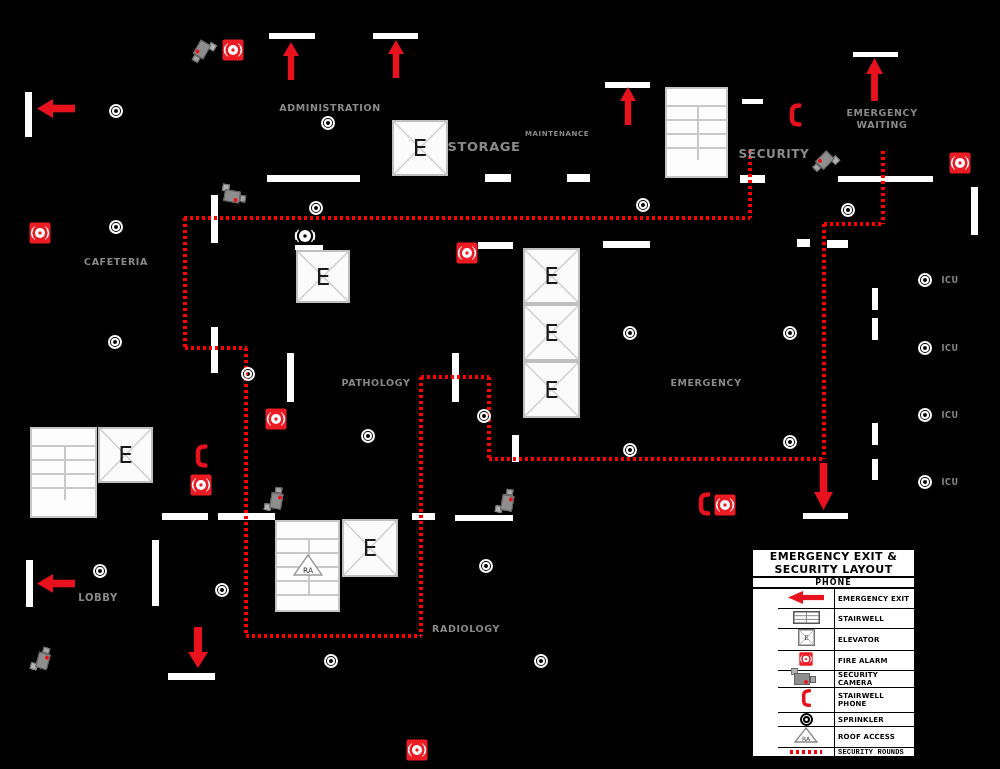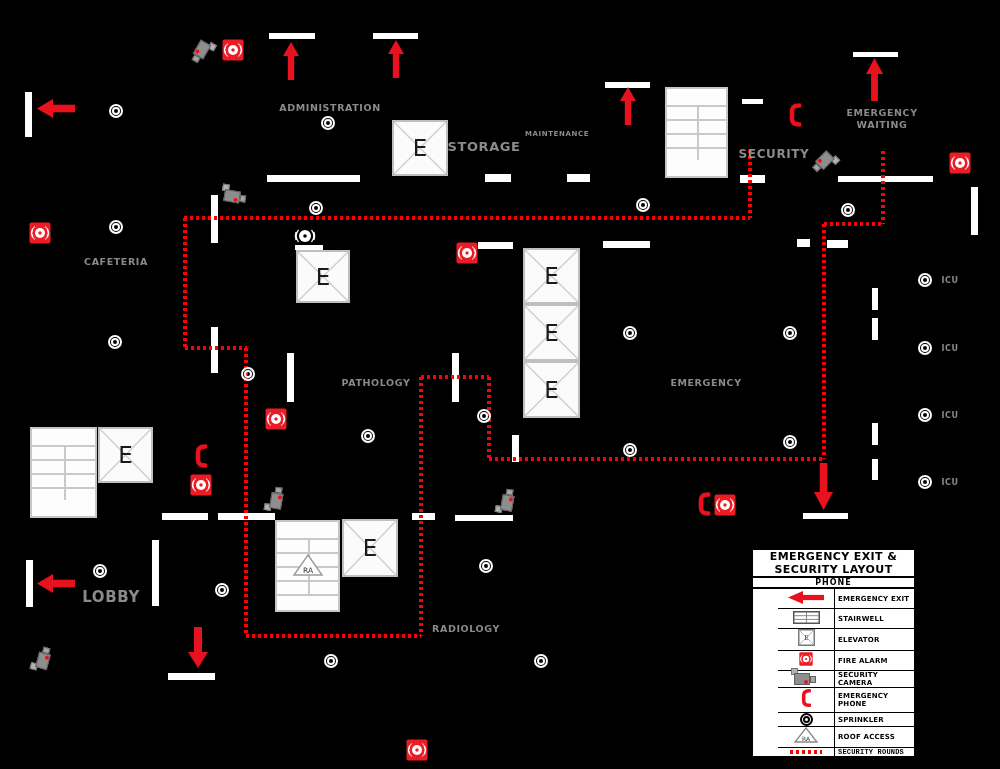--- a/index.html
+++ b/index.html
@@ -104,21 +104,21 @@
             </div>
           </div>
           <div class="legend-label-cell">SECURITY CAMERA</div>
         </div>
         <div class="legend-row">
           <div class="legend-icon-cell">
             <div><svg width="10" height="20" viewBox="0 0 13 26">
     <path d="M11 3.5 C5 3.5 3.5 6 3.5 9.5 L3.5 16.5 C3.5 20 5 22.5 11 22.5" fill="none" stroke="#e8121e" stroke-width="4.6" stroke-linecap="round"></path>
               </svg></div>
           </div>
-          <div class="legend-label-cell">EMERGENCY PHONE</div>
+          <div class="legend-label-cell">STAIRWELL PHONE</div>
         </div>
         <div class="legend-row">
           <div class="legend-icon-cell">
             <div class="sprinkler-dark">
               <span class="sp-in"></span>
             </div>
           </div>
           <div class="legend-label-cell">SPRINKLER</div>
         </div>
         <div class="legend-row">
@@ -192,21 +192,21 @@
     <div class="room-label" style="position: absolute; left: 774px; top: 154px; font-size: 12px;">SECURITY</div>
     <div class="room-label" style="position: absolute; left: 882px; top: 112px; font-size: 9.5px;">EMERGENCY</div>
     <div class="room-label" style="position: absolute; left: 882px; top: 124px; font-size: 9.5px;">WAITING</div>
     <div class="room-label" style="position: absolute; left: 116px; top: 261px; font-size: 9.5px;">CAFETERIA</div>
     <div class="room-label" style="position: absolute; left: 376px; top: 382px; font-size: 9.5px;">PATHOLOGY</div>
     <div class="room-label" style="position: absolute; left: 706px; top: 382px; font-size: 9.5px;">EMERGENCY</div>
     <div class="room-label" style="position: absolute; left: 950px; top: 280px; font-size: 8px;">ICU</div>
     <div class="room-label" style="position: absolute; left: 950px; top: 348px; font-size: 8px;">ICU</div>
     <div class="room-label" style="position: absolute; left: 950px; top: 415px; font-size: 8px;">ICU</div>
     <div class="room-label" style="position: absolute; left: 950px; top: 482px; font-size: 8px;">ICU</div>
-    <div class="room-label" style="position: absolute; left: 111px; top: 597px; font-size: 15px;">LOBBY</div>
+    <div class="room-label" style="position: absolute; left: 98px; top: 597px; font-size: 10px;">LOBBY</div>
     <div class="room-label" style="position: absolute; left: 466px; top: 628px; font-size: 9.5px;">RADIOLOGY</div>
     <div style="position: absolute; left: 37px; top: 99px; width: 38px; height: 19px;"><svg width="38" height="19" viewBox="0 0 38 19" fill="#e8121e">
         <polygon points="0,9.5 16,0 16,19"></polygon>
         <rect x="15" y="5.7" width="23" height="7.6"></rect>
       </svg></div>
     <div style="position: absolute; left: 283px; top: 42px; width: 16px; height: 38px;"><svg width="16" height="38" viewBox="0 0 16 38" fill="#e8121e">
         <polygon points="0,14 8,0 16,14"></polygon>
         <rect x="4.8" y="13" width="6.4" height="25"></rect>
       </svg></div>
     <div style="position: absolute; left: 388px; top: 40px; width: 16px; height: 38px;"><svg width="16" height="38" viewBox="0 0 16 38" fill="#e8121e">

